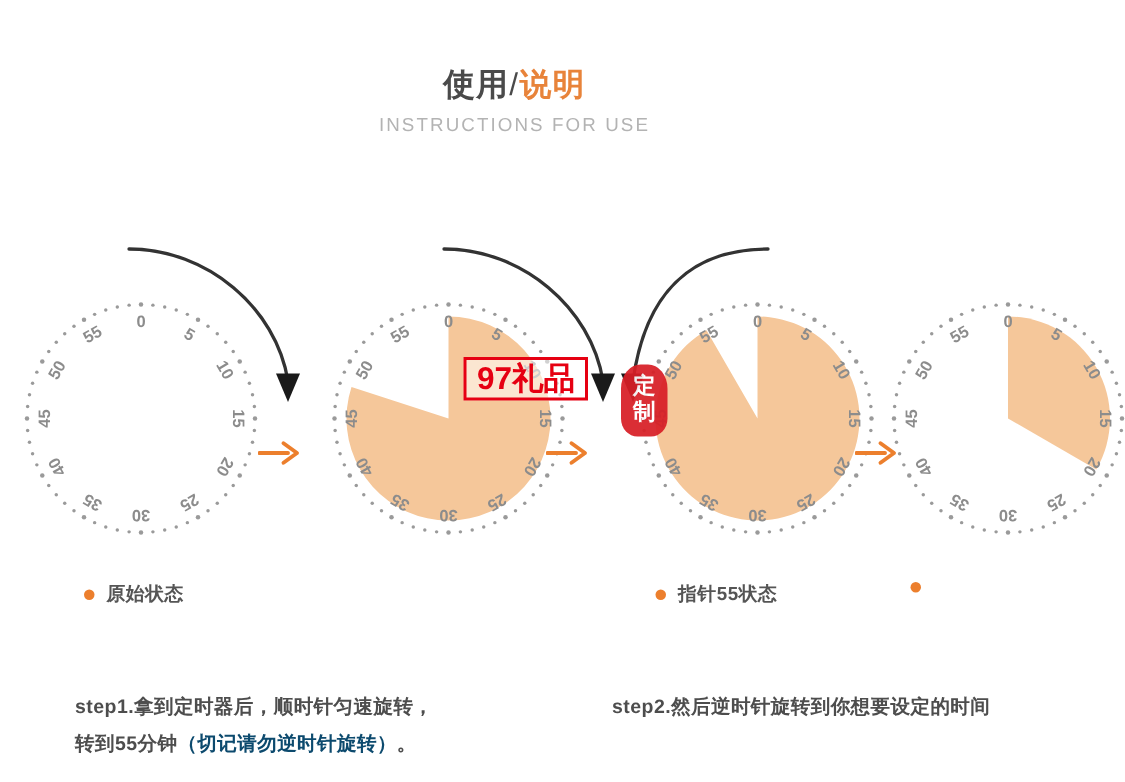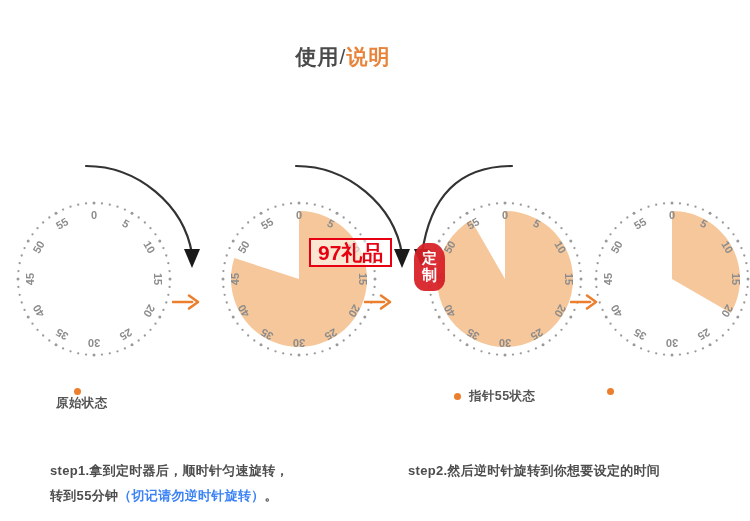--- a/index.html
+++ b/index.html
@@ -112,21 +112,21 @@
   }
   .step-block {
     position: absolute;
     top: 0;
     font-size: 13px;
     color: #4d4d4d;
     line-height: 25px;
     font-weight: bold;
     letter-spacing: 0.3px;
   }
-  .step-block .hl { color: #3b82f6; }
+  .step-block .hl { color: #0c4a6e; }
   .step-l1, .step-l2 { display: block; white-space: nowrap; }
 
   
   .wm-box {
     position: absolute;
     left: 309px;
     top: 238px;
     border: 2.5px solid #e60012;
     padding: 1px 7px 0 7px;
     color: #e60012;
@@ -156,20 +156,21 @@
   }
   .wm-stamp span { display: block; }
 </style>
 </head>
 <body>
 
 <div class="header">
   <div class="header-title">
     <span class="t-dark">使用</span><span class="t-slash">/</span><span class="t-orange">说明</span>
   </div>
+  <div class="header-sub">INSTRUCTIONS FOR USE</div>
 </div>
 
 <div class="curve-arrow" style="left:78px;">
   <svg width="190" height="135" viewBox="0 0 190 135">
     <path d="M 8 16 C 60 16 106 55 114 104" fill="none" stroke="#333333" stroke-width="2.2" stroke-linecap="round"></path>
     <path d="M 106 99 L 114 118 L 122 99 Z" fill="#1a1a1a"></path>
   </svg>
 </div>
 
 <div class="curve-arrow" style="left:288px;">
@@ -515,25 +516,25 @@
   </svg>
 </div>
 
 <div class="wm-box">97礼品</div>
 <div class="wm-stamp">
   <span>定</span>
   <span>制</span>
 </div>
 
 <div class="captions">
-  <div class="caption" style="left:56px;flex-direction:column;">
+  <div class="caption" style="left:56px;">
     <span class="caption-dot"></span>
     <span class="caption-text">原始状态</span>
   </div>
-  <div class="caption" style="left:454px;">
+  <div class="caption" style="left:437px;">
     <span class="caption-dot"></span>
     <span class="caption-text">指针55状态</span>
   </div>
   <div class="caption" style="left:607px;">
     <span class="caption-dot"></span>
   </div>
 </div>
 
 <div class="steps">
   <div class="step-block" style="left:50px;">

